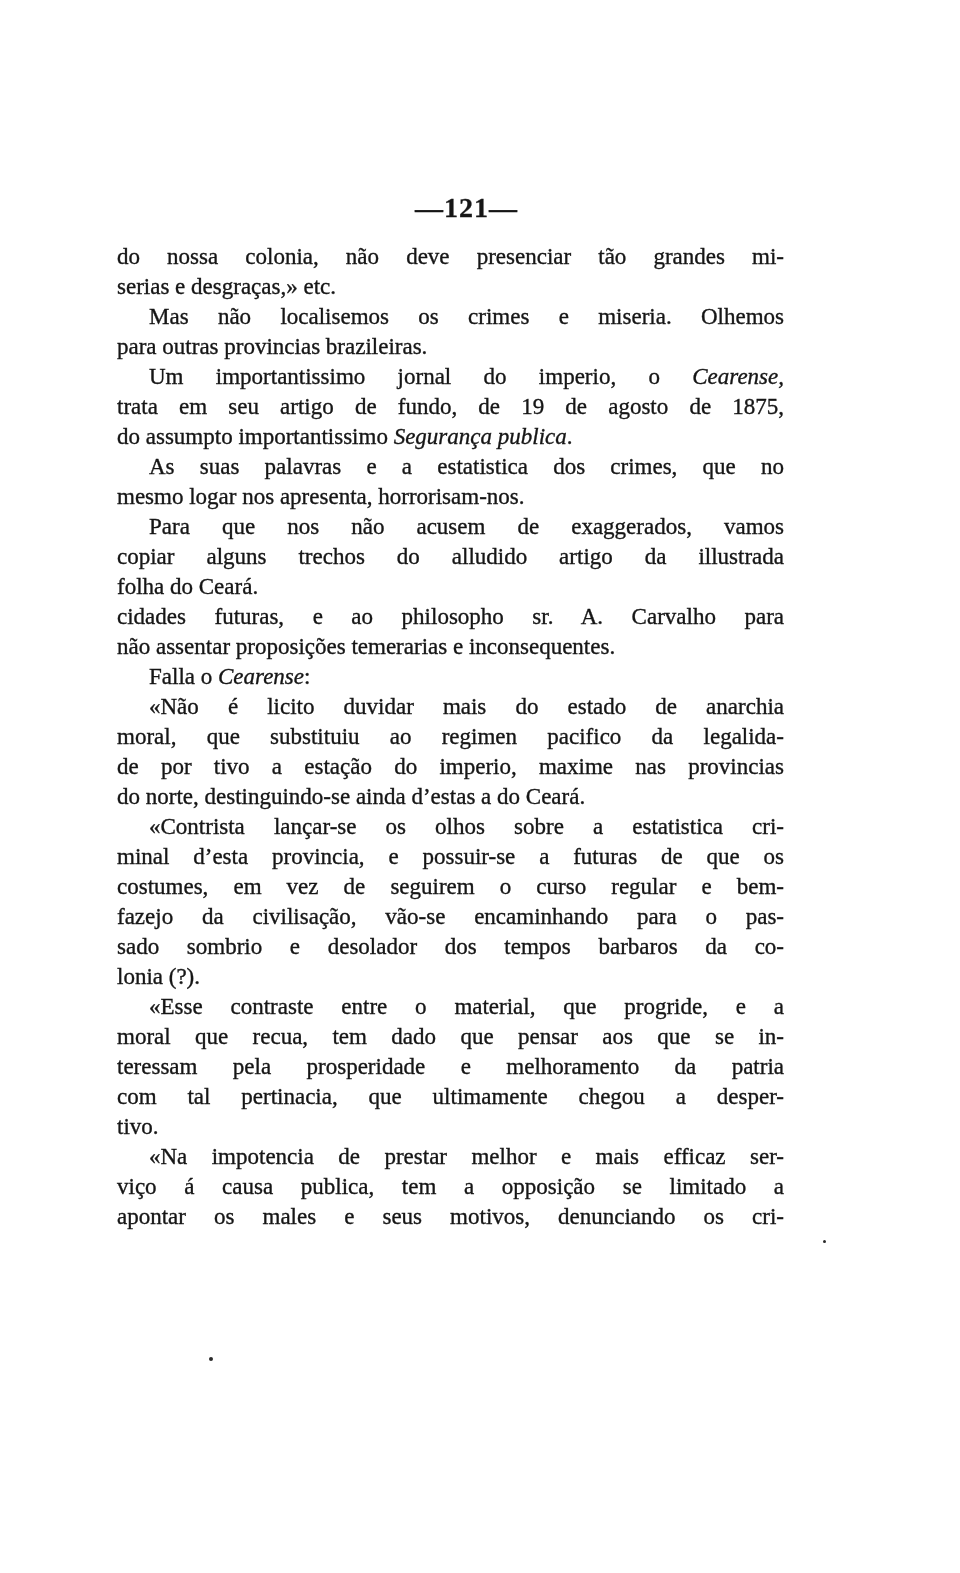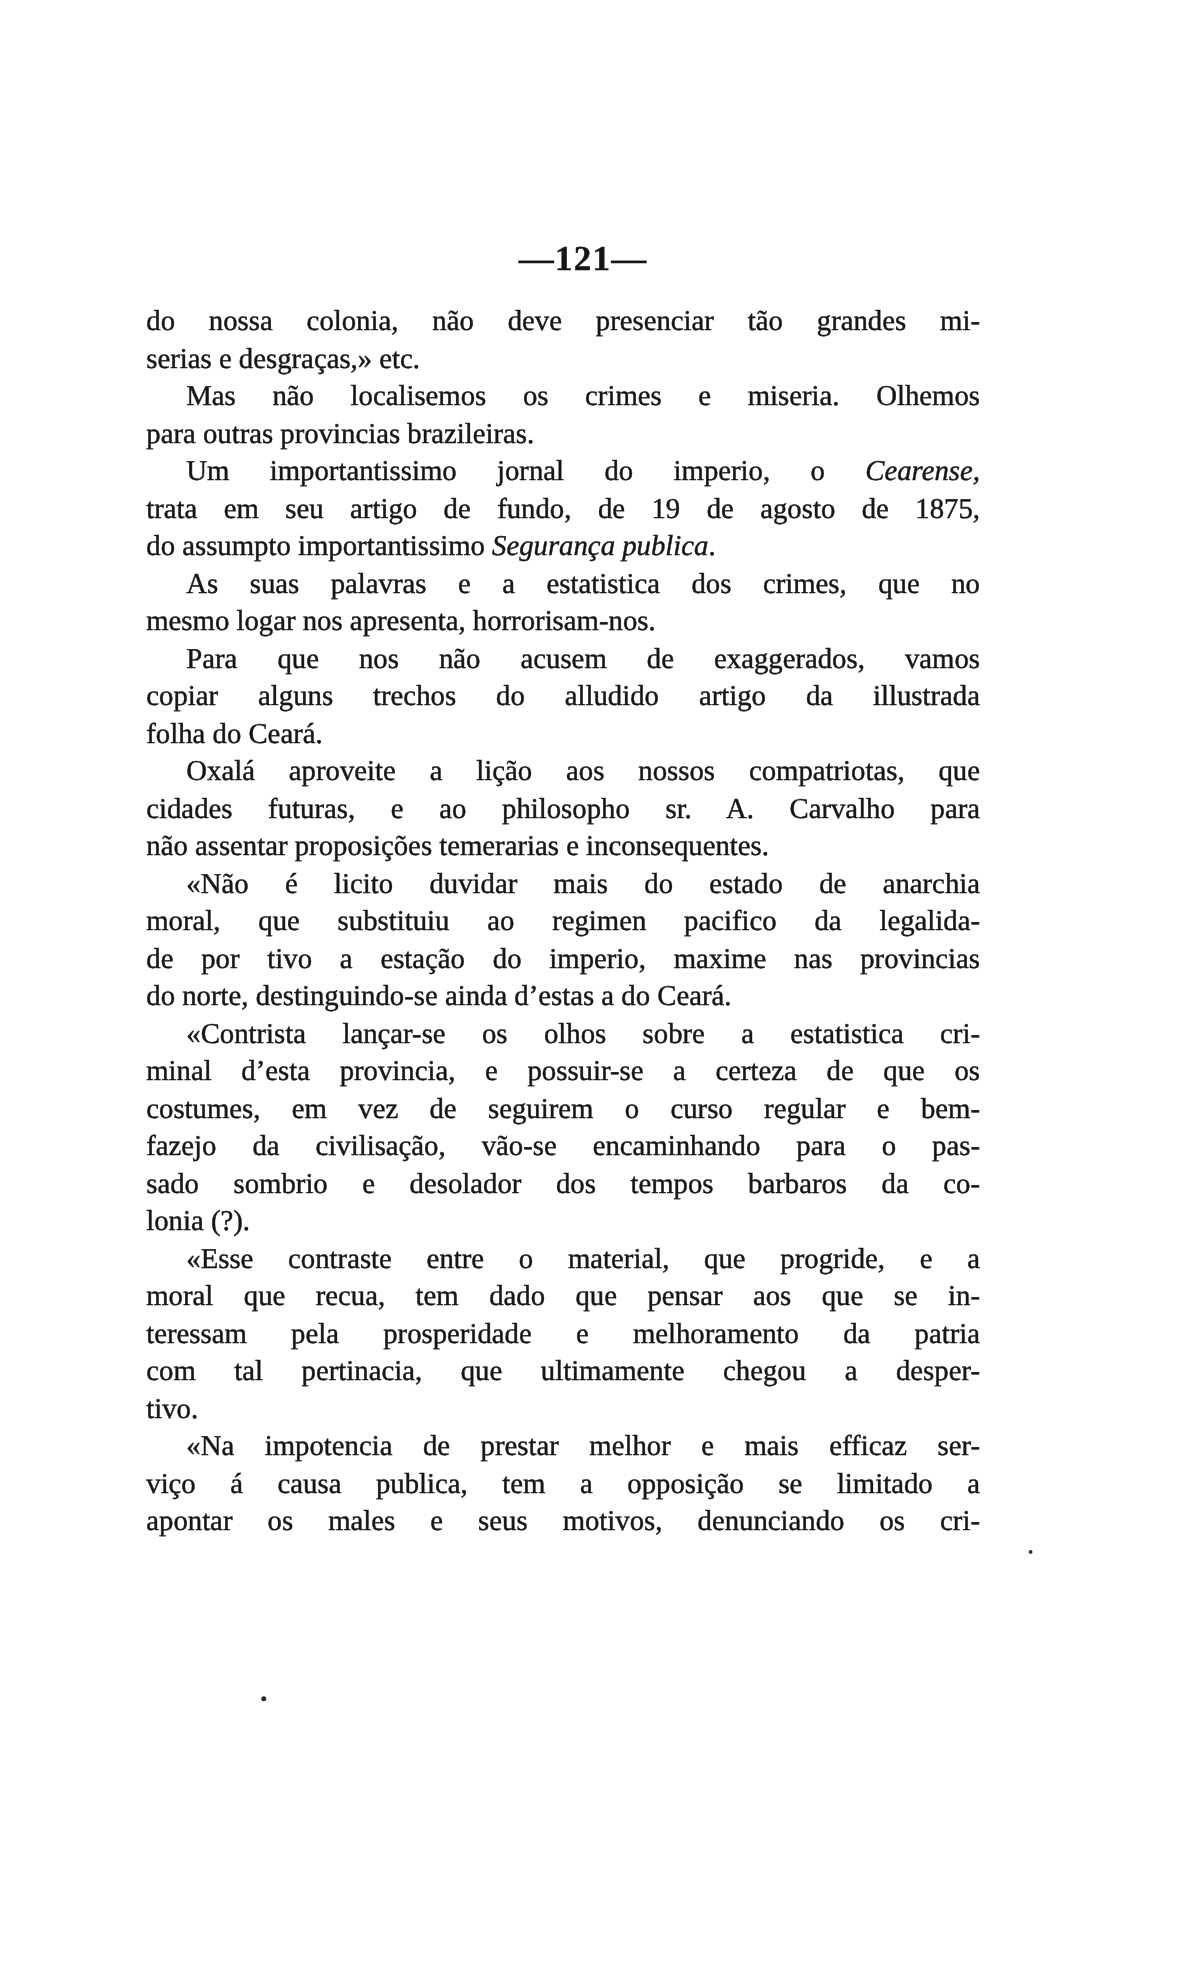--- a/index.html
+++ b/index.html
@@ -70,29 +70,29 @@
       <div class="line indent"><span class="run">Mas não localisemos os crimes e miseria. Olhemos</span></div>
       <div class="line para-end"><span class="run">para outras provincias brazileiras.</span></div>
       <div class="line indent"><span class="run">Um importantissimo jornal do imperio, o </span><span class="run italic">Cearense,</span></div>
       <div class="line"><span class="run">trata em seu artigo de fundo, de 19 de agosto de 1875,</span></div>
       <div class="line para-end"><span class="run">do assumpto importantissimo </span><span class="run italic">Segurança publica</span><span class="run">.</span></div>
       <div class="line indent"><span class="run">As suas palavras e a estatistica dos crimes, que no</span></div>
       <div class="line para-end"><span class="run">mesmo logar nos apresenta, horrorisam-nos.</span></div>
       <div class="line indent"><span class="run">Para que nos não acusem de exaggerados, vamos</span></div>
       <div class="line"><span class="run">copiar alguns trechos do alludido artigo da illustrada</span></div>
       <div class="line para-end"><span class="run">folha do Ceará.</span></div>
-      <div class="line indent"><span class="run">Oxalá aproveite a lição aos nossos compatriotas, que</span></div>
       <div class="line"><span class="run">cidades futuras, e ao philosopho sr. A. Carvalho para</span></div>
       <div class="line para-end"><span class="run">não assentar proposições temerarias e inconsequentes.</span></div>
+      <div class="line indent para-end"><span class="run">Falla o </span><span class="run italic">Cearense</span><span class="run">:</span></div>
       <div class="line indent"><span class="run">«Não é licito duvidar mais do estado de anarchia</span></div>
       <div class="line"><span class="run">moral, que substituiu ao regimen pacifico da legalida-</span></div>
       <div class="line"><span class="run">de por tivo a estação do imperio, maxime nas provincias</span></div>
       <div class="line para-end"><span class="run">do norte, destinguindo-se ainda d’estas a do Ceará.</span></div>
       <div class="line indent"><span class="run">«Contrista lançar-se os olhos sobre a estatistica cri-</span></div>
-      <div class="line"><span class="run">minal d’esta provincia, e possuir-se a certeza de que os</span></div>
+      <div class="line"><span class="run">minal d’esta provincia, e possuir-se a futuras de que os</span></div>
       <div class="line"><span class="run">costumes, em vez de seguirem o curso regular e bem-</span></div>
       <div class="line"><span class="run">fazejo da civilisação, vão-se encaminhando para o pas-</span></div>
       <div class="line"><span class="run">sado sombrio e desolador dos tempos barbaros da co-</span></div>
       <div class="line para-end"><span class="run">lonia (?).</span></div>
       <div class="line indent"><span class="run">«Esse contraste entre o material, que progride, e a</span></div>
       <div class="line"><span class="run">moral que recua, tem dado que pensar aos que se in-</span></div>
       <div class="line"><span class="run">teressam pela prosperidade e melhoramento da patria</span></div>
       <div class="line"><span class="run">com tal pertinacia, que ultimamente chegou a desper-</span></div>
       <div class="line para-end"><span class="run">tivo.</span></div>
       <div class="line indent"><span class="run">«Na impotencia de prestar melhor e mais efficaz ser-</span></div>

